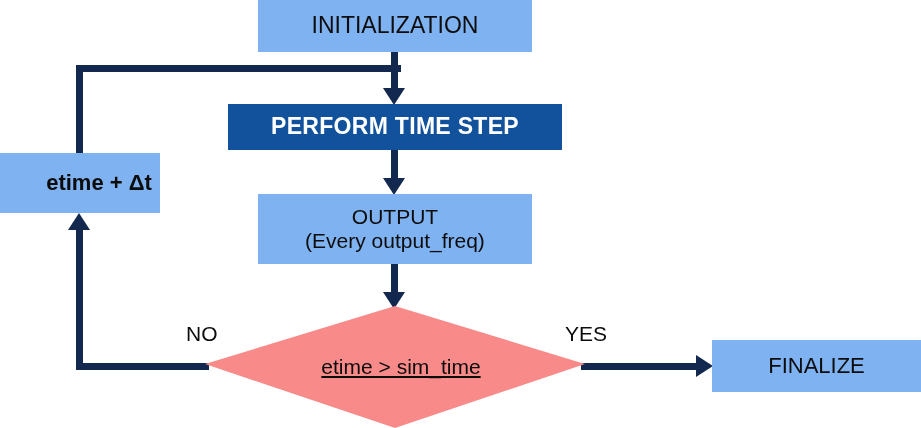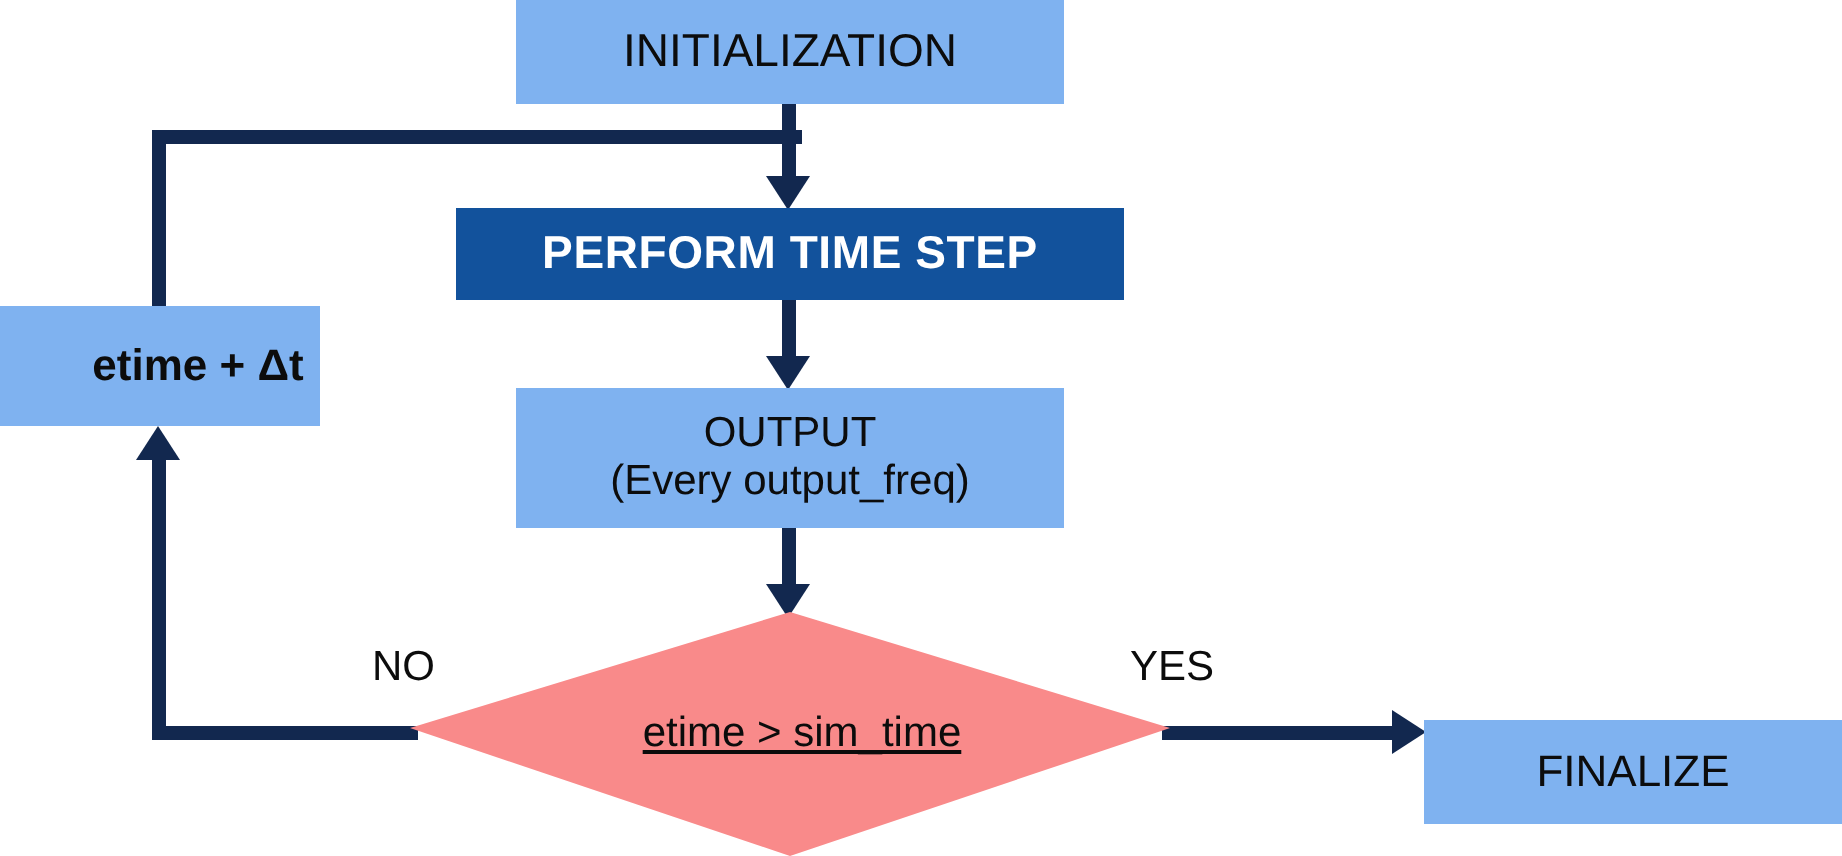--- a/index.html
+++ b/index.html
@@ -69,21 +69,21 @@
     top: 153px;
     width: 160px;
     height: 60px;
     font-size: 22px;
     font-weight: bold;
     padding-left: 38px;
   }
   
   #node-finalize {
     left: 712px;
-    top: 360px;
+    top: 340px;
     width: 209px;
     height: 52px;
     font-size: 22px;
   }
 
   
   #node-decision {
     position: absolute;
     left: 205px;
     top: 306px;

